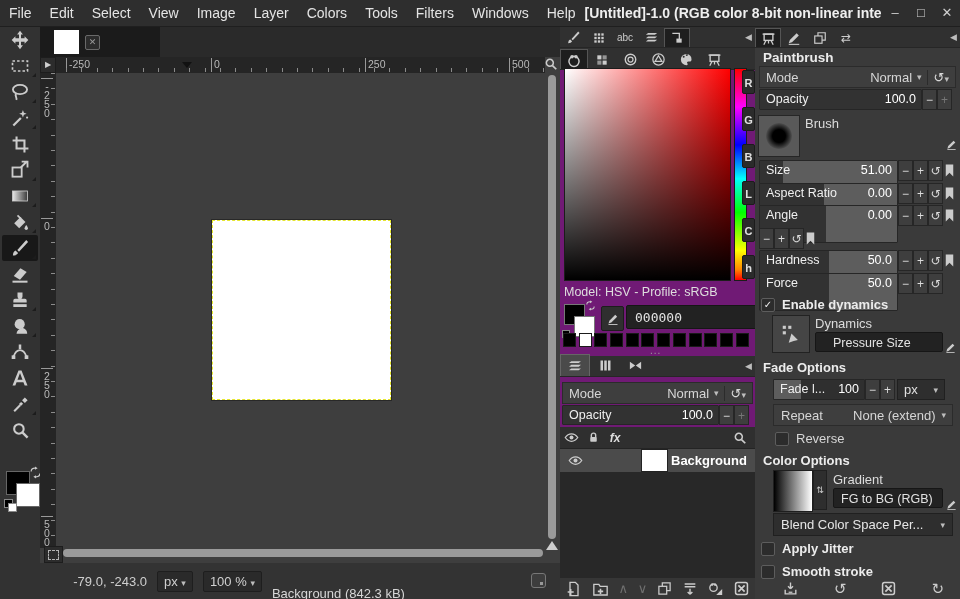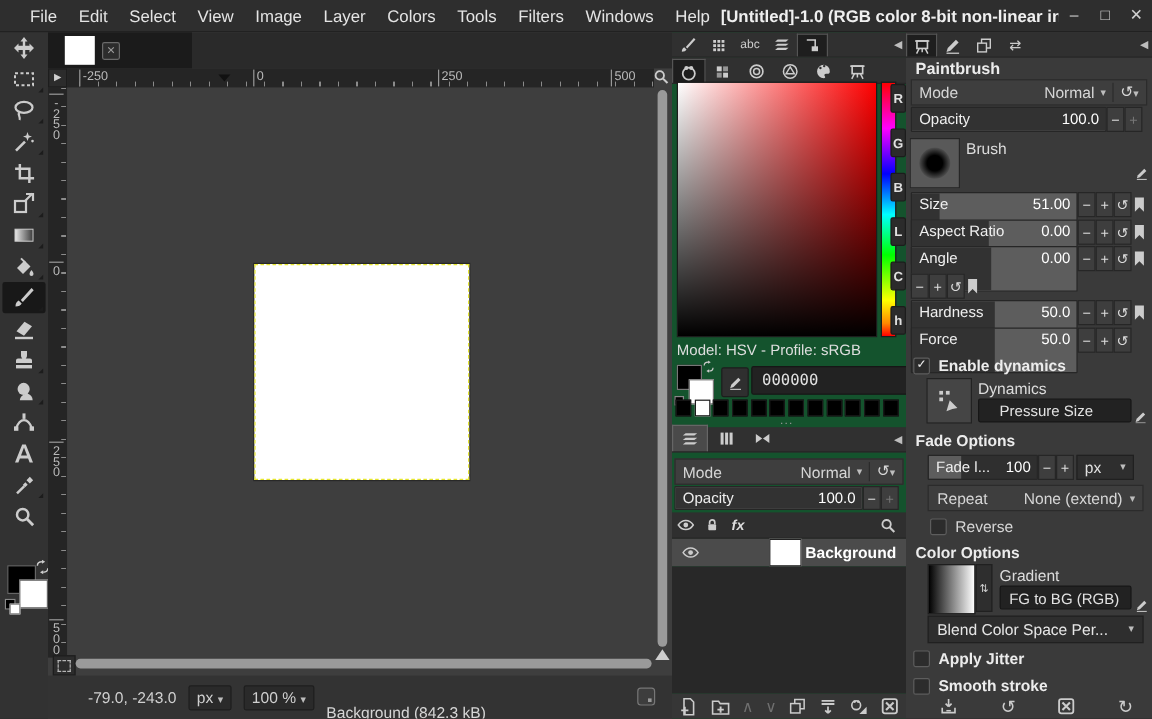--- a/index.html
+++ b/index.html
@@ -3,21 +3,21 @@
 <meta charset="utf-8">
 <style>
   html,body{margin:0;padding:0;background:#222;}
   #app{position:relative;width:960px;height:599px;overflow:hidden;
        font-family:"Liberation Sans","DejaVu Sans",sans-serif;color:#d6d6d6;
        background:#383838;font-size:13px;-webkit-font-smoothing:antialiased;}
   .abs{position:absolute;}
   svg.ic{display:block;}
   
   #menubar{left:0;top:0;width:960px;height:27px;background:#2e2e2e;border-bottom:1px solid #1f1f1f;
-           display:flex;align-items:center;box-sizing:border-box;padding-left:16px;}
+           display:flex;align-items:center;box-sizing:border-box;}
   .menu-item{padding:0 9px;font-size:14px;color:#e4e4e4;line-height:26px;cursor:default;}
   #win-title{flex:1;text-align:center;font-size:14px;font-weight:bold;color:#efefef;
              white-space:nowrap;overflow:hidden;}
   .win-btn{width:26px;text-align:center;color:#cfcfcf;font-size:13px;line-height:26px;}
   
   #toolbox{left:0;top:27px;width:40px;height:572px;background:#323232;}
   .tool{position:relative;width:36px;height:26px;margin-left:2px;display:flex;align-items:center;justify-content:center;}
   .tool.sel{background:#181818;border-radius:2px;}
   .tool .grp{position:absolute;right:2px;bottom:2px;width:0;height:0;
              border-left:4px solid transparent;border-bottom:4px solid #1c1c1c;}
@@ -79,21 +79,21 @@
   .spinscale .val{position:absolute;right:5px;top:0;line-height:19px;color:#fff;font-size:12.5px;}
   .sbtn{width:15px;height:21px;line-height:20px;text-align:center;color:#dcdcdc;font-size:12px;
         background:#3e3e3e;border:1px solid #262626;box-sizing:border-box;}
   .sbtn.dim{color:#767676;}
   .modrow{display:flex;align-items:center;background:#3e3e3e;border:1px solid #2b2b2b;height:22px;box-sizing:border-box;}
   .chk{width:12px;height:12px;background:#2c2c2c;border:1px solid #5d5d5d;border-radius:2px;
        font-size:10px;line-height:12px;text-align:center;color:#efefef;}
   .bold{font-weight:bold;color:#ececec;}
   .editpencil{color:#bbb;}
   
-  #mid-dock{left:560px;top:27px;width:195px;height:572px;background:#14532d;}
+  #mid-dock{left:560px;top:27px;width:195px;height:572px;background:#701a75;}
   #color-square{left:4px;top:41px;width:167px;height:213px;border:1px solid #1c1c1c;box-sizing:border-box;
      background:linear-gradient(to bottom,rgba(0,0,0,0),#000),linear-gradient(to right,#fff,#f00);}
   #hue-strip{left:174px;top:41px;width:13px;height:213px;border:1px solid #1c1c1c;box-sizing:border-box;
      background:linear-gradient(to bottom,#f00,#f0f 18%,#00f 36%,#0ff 52%,#0f0 68%,#ff0 86%,#f80 95%,#f00);}
   .chan-btn{position:absolute;left:182px;width:13px;height:24px;background:#2b2b2b;border:1px solid #1c1c1c;
      border-radius:2px;color:#e0e0e0;font-size:11px;font-weight:bold;text-align:center;line-height:24px;box-sizing:border-box;}
   #model-label{left:4px;top:258px;font-size:12.5px;color:#dedede;}
   #fgbg2{left:2px;top:275px;width:38px;height:38px;}
   #edit-fg-btn{left:41px;top:279px;width:21px;height:23px;background:#2f2f2f;border:1px solid #1d1d1d;
      border-radius:2px;display:flex;align-items:center;justify-content:center;}

